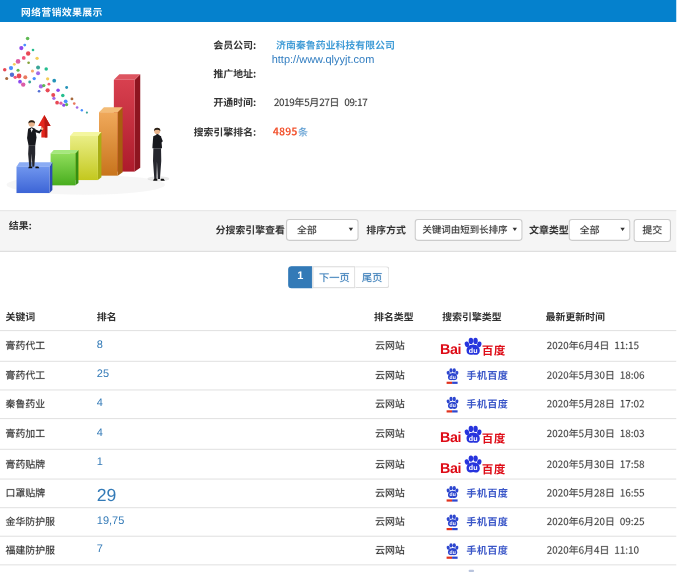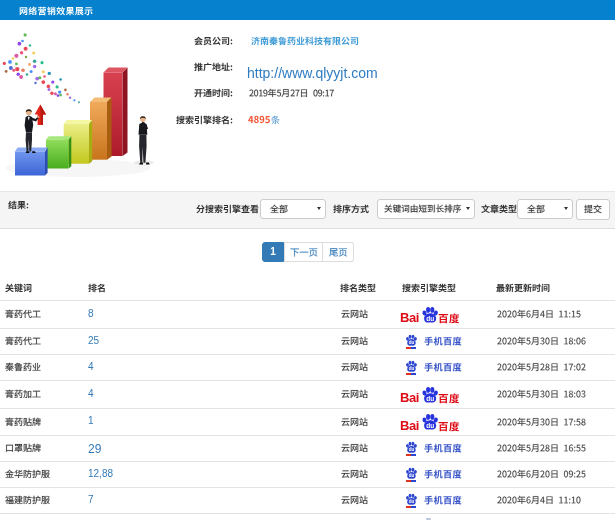--- a/index.html
+++ b/index.html
@@ -5,21 +5,21 @@
 body{width:615px;height:520px;position:relative;background:#fff;font-family:"Liberation Sans",sans-serif;overflow:hidden}
 .abs{position:absolute}
 .hline{position:absolute;height:1px;background:#ddddddd0;left:0;width:615px}
 .sel{position:absolute;background:#fff;border:1px solid #ccc;border-radius:3px;height:20px}
 .arrow{position:absolute;width:0;height:0;border-left:2.8px solid transparent;border-right:2.8px solid transparent;border-top:3.8px solid #333}
 </style></head>
 <body>
 
 <div class="abs" style="left:0;top:0;width:615px;height:20px;background:#0581cd"></div>
 
-<div class="abs" style="left:247px;top:65px;font-size:14px;color:#2f7cc0;letter-spacing:0px">http://www.qlyyjt.com</div>
+<div class="abs" style="left:247px;top:49px;font-size:10px;color:#2f7cc0;letter-spacing:0px">http://www.qlyyjt.com</div>
 
 <div class="abs" style="left:0;top:191px;width:615px;height:38px;background:#f5f5f5;border-top:1px solid #e7e7e7;border-bottom:1px solid #ddd"></div>
 <div class="sel" style="left:260px;top:199px;width:66px"></div>
 <div class="arrow" style="left:316.5px;top:207px"></div>
 <div class="sel" style="left:377px;top:199px;width:98px"></div>
 <div class="arrow" style="left:466px;top:207px"></div>
 <div class="sel" style="left:517px;top:199px;width:56px"></div>
 <div class="arrow" style="left:563.5px;top:207px"></div>
 <div class="sel" style="left:576px;top:199px;width:34px;height:21px"></div>
 
@@ -36,22 +36,22 @@
 <div class="hline" style="top:435px"></div>
 <div class="hline" style="top:461px"></div>
 <div class="hline" style="top:487px"></div>
 <div class="hline" style="top:513px"></div>
 
 <div class="abs" style="left:88px;top:308px;font-size:10px;color:#337ab7">8</div>
 <div class="abs" style="left:88px;top:335px;font-size:10px;color:#337ab7">25</div>
 <div class="abs" style="left:88px;top:361px;font-size:10px;color:#337ab7">4</div>
 <div class="abs" style="left:88px;top:388px;font-size:10px;color:#337ab7">4</div>
 <div class="abs" style="left:88px;top:415px;font-size:10px;color:#337ab7">1</div>
-<div class="abs" style="left:88px;top:442px;font-size:12px;color:#337ab7">29</div>
-<div class="abs" style="left:88px;top:468px;font-size:10px;color:#337ab7">12,88</div>
+<div class="abs" style="left:88px;top:442px;font-size:16px;color:#337ab7">29</div>
+<div class="abs" style="left:88px;top:468px;font-size:10px;color:#337ab7">19,75</div>
 <div class="abs" style="left:88px;top:494px;font-size:10px;color:#337ab7">7</div>
 
 <div class="abs" style="left:400px;top:310.3px;width:22px;font-family:'Liberation Sans';font-weight:bold;font-size:13px;color:#de0c17;letter-spacing:-0.4px">Bai</div>
 <svg class="abs" style="left:420.5px;top:305.5px" width="17" height="17" viewBox="0 0 34 34">
     <g fill="#2734dd">
       <ellipse cx="7" cy="14" rx="4.0" ry="5.2" transform="rotate(-14 7 14)"></ellipse>
       <ellipse cx="14.2" cy="7.8" rx="4.1" ry="5.6"></ellipse>
       <ellipse cx="22.6" cy="7.8" rx="4.1" ry="5.6"></ellipse>
       <ellipse cx="29.5" cy="14" rx="4.0" ry="5.2" transform="rotate(14 29.5 14)"></ellipse>
       <path d="M18.2 14.5 C10.5 14.5 6.2 20.2 6.2 25.4 C6.2 30.6 9.8 33.2 13.8 33.2 C15.9 33.2 17.4 32.4 18.3 32.4 C19.2 32.4 20.7 33.2 22.8 33.2 C26.9 33.2 30.4 30.3 30.4 25.6 C30.4 20 25.8 14.5 18.2 14.5 Z"></path>

